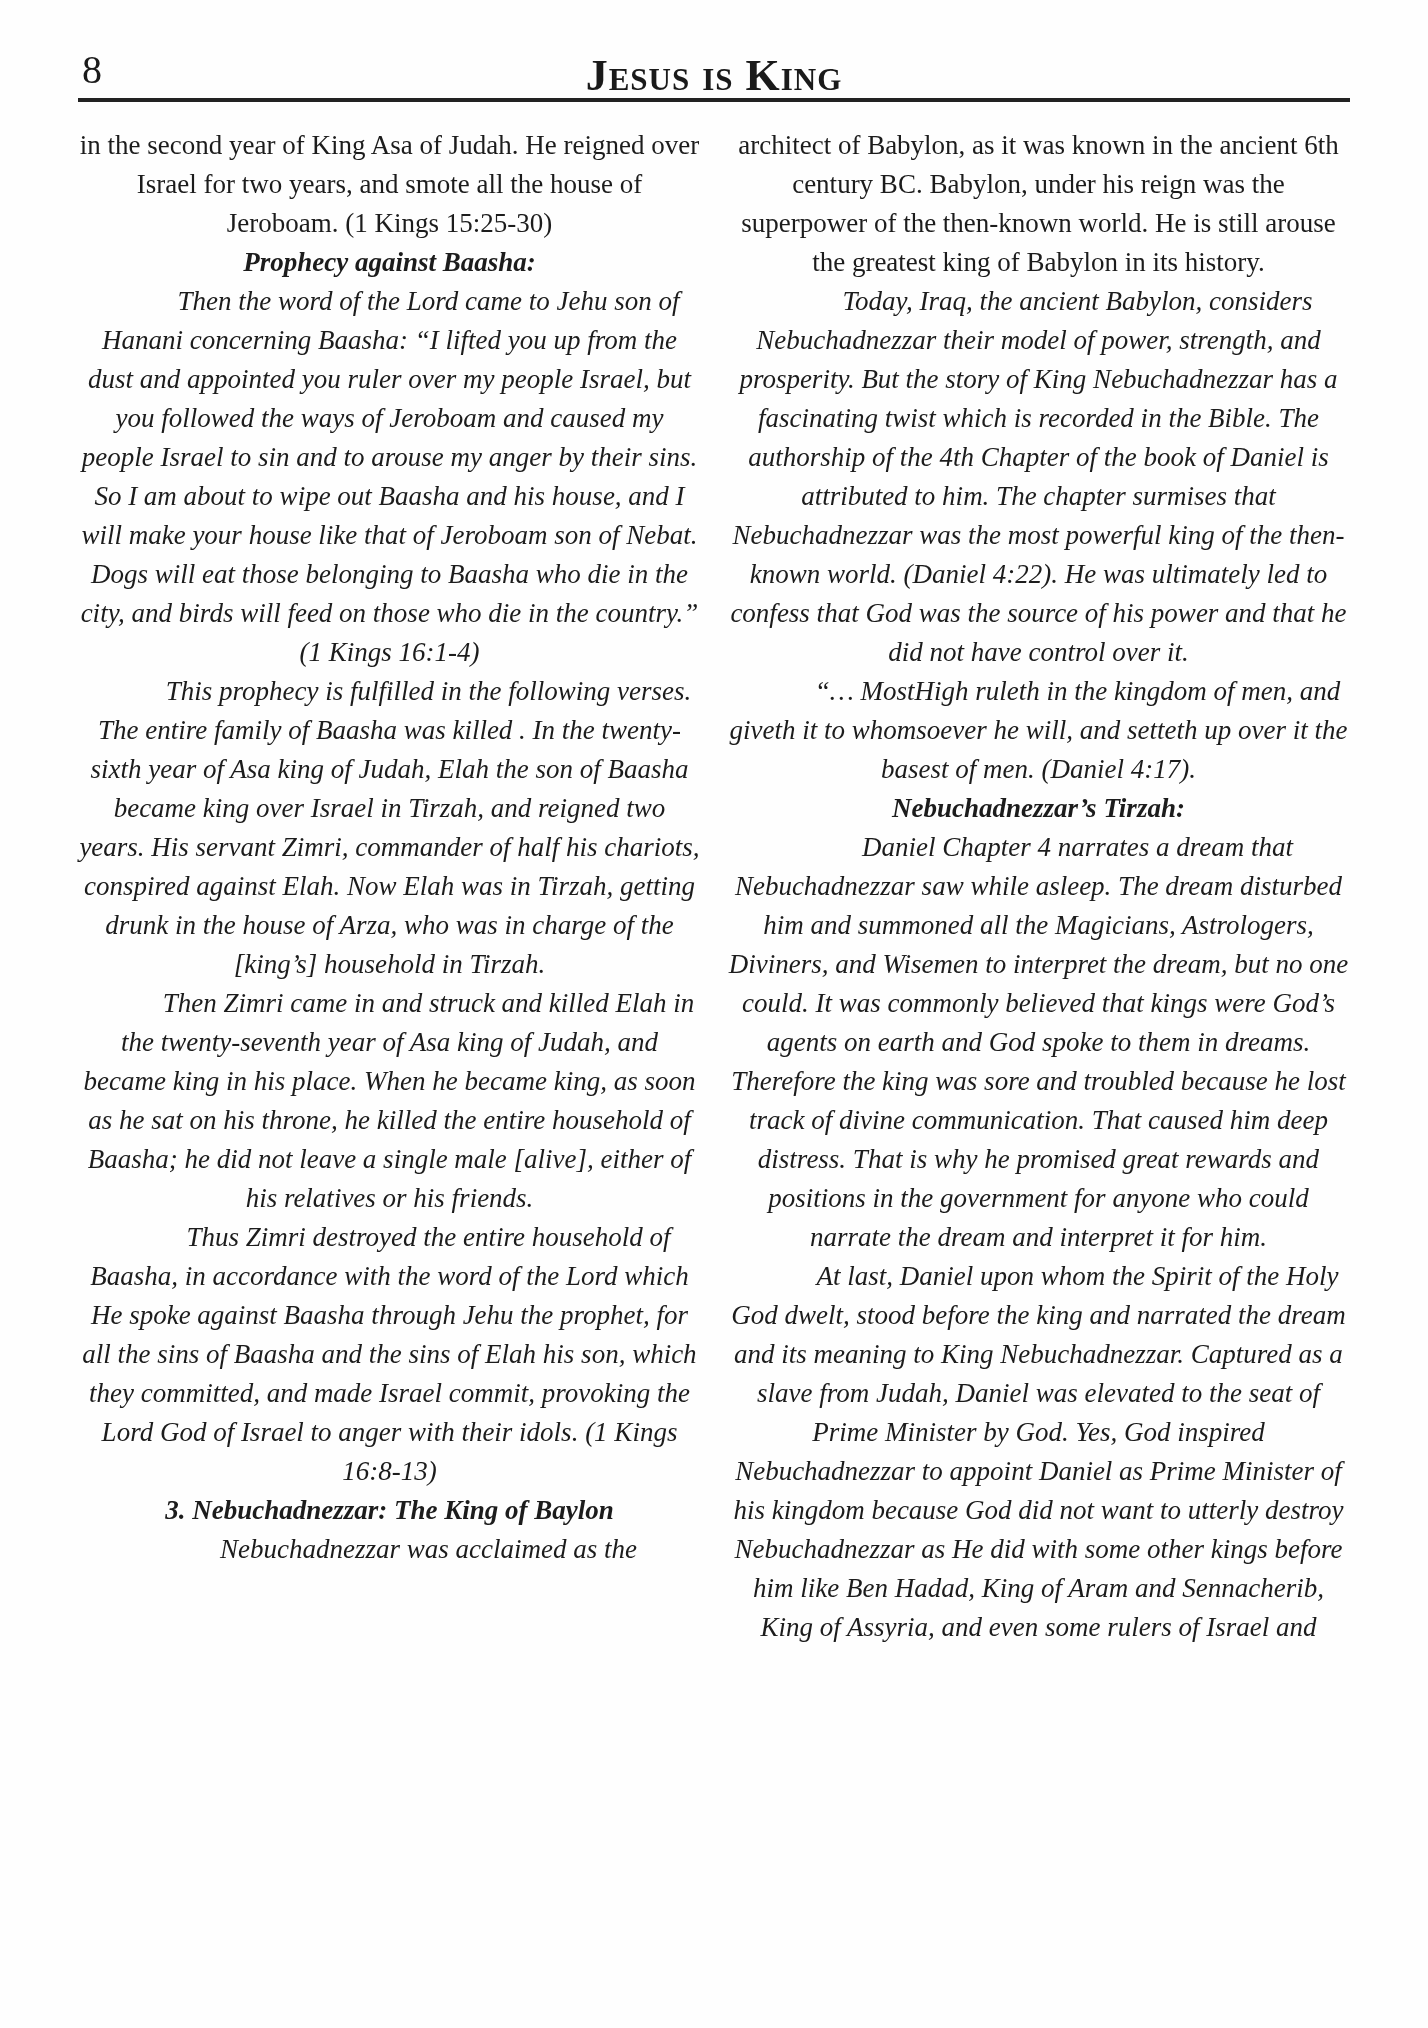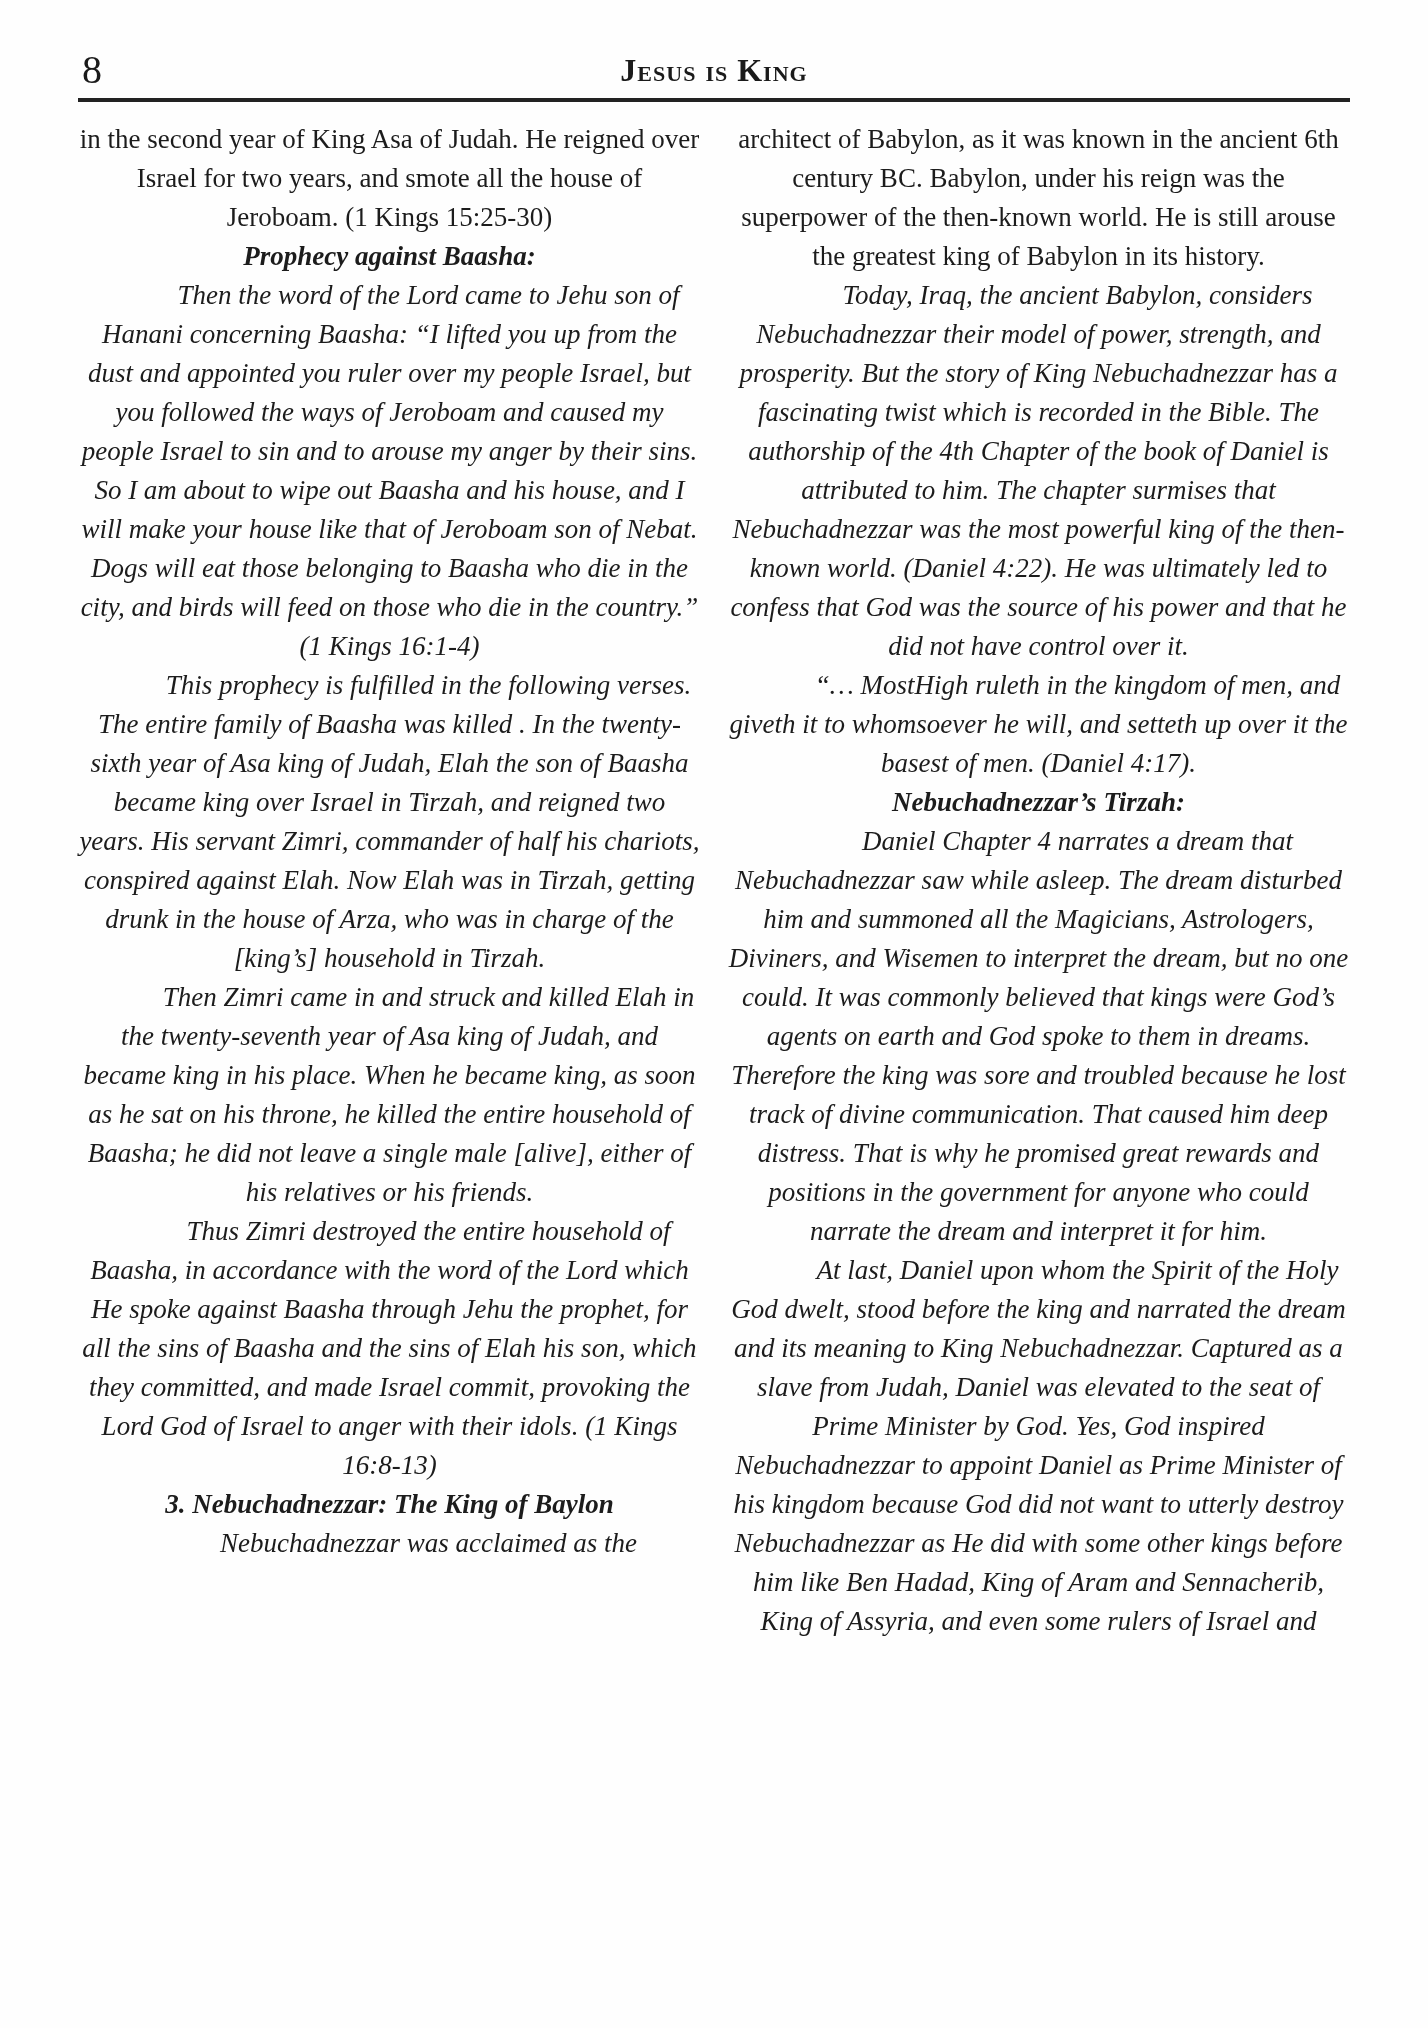--- a/index.html
+++ b/index.html
@@ -27,36 +27,36 @@
     left: 4px;
     bottom: 0;
     font-size: 40px;
     line-height: 1;
     color: #1a1a1a;
   }
   .page-title {
     text-align: center;
     font-variant: small-caps;
     font-weight: bold;
-    font-size: 32px;
+    font-size: 44px;
     letter-spacing: 1px;
     line-height: 1;
     padding-top: 16px;
     color: #1a1a1a;
   }
   .header-rule {
     height: 4px;
     background: #222222;
     margin-top: 8px;
   }
   .columns {
     display: grid;
     grid-template-columns: 1fr 1fr;
     column-gap: 46px;
-    margin-top: 18px;
+    margin-top: 24px;
     gap: 26px;
   }
   .column {
     font-size: 27px;
     line-height: 39px;
     text-align: justify;
     hyphens: none;
   }
   .column p, .column h3 { margin: 0; text-align: center; }
   .indent { text-indent: 78px; font-style: italic; }

